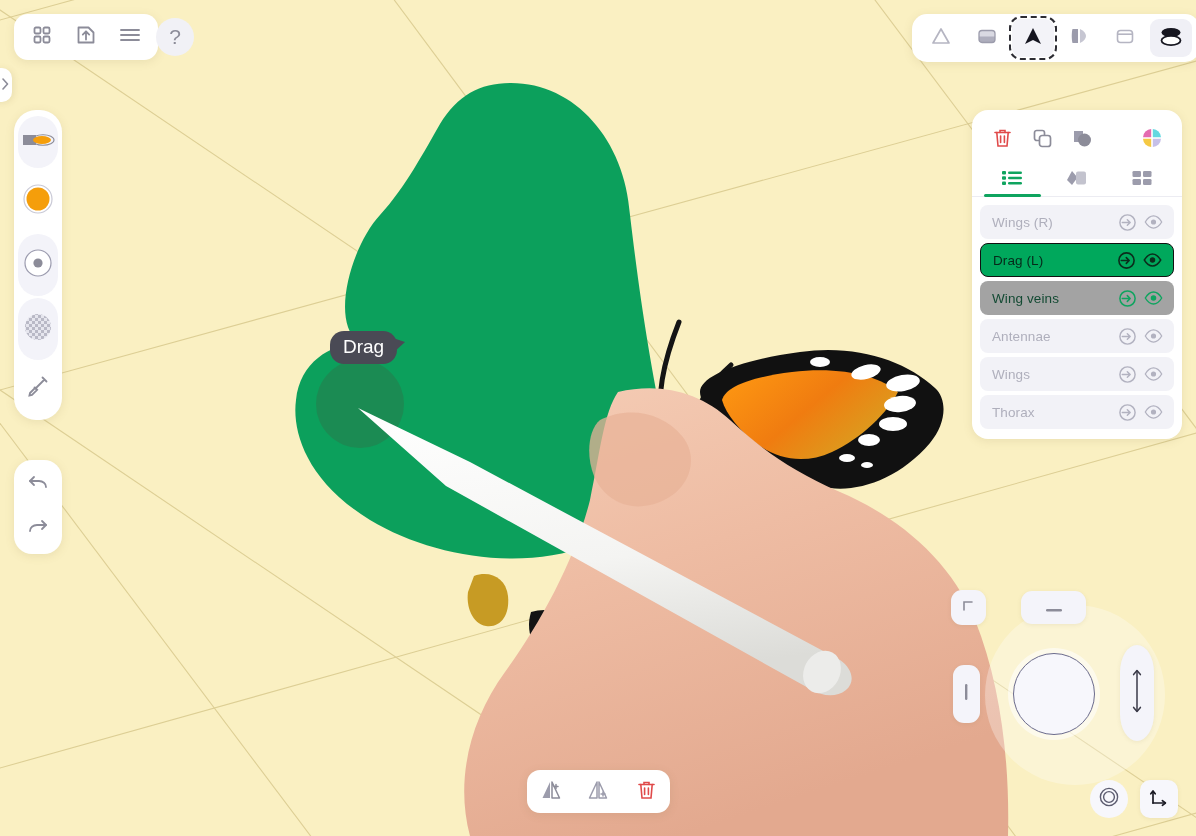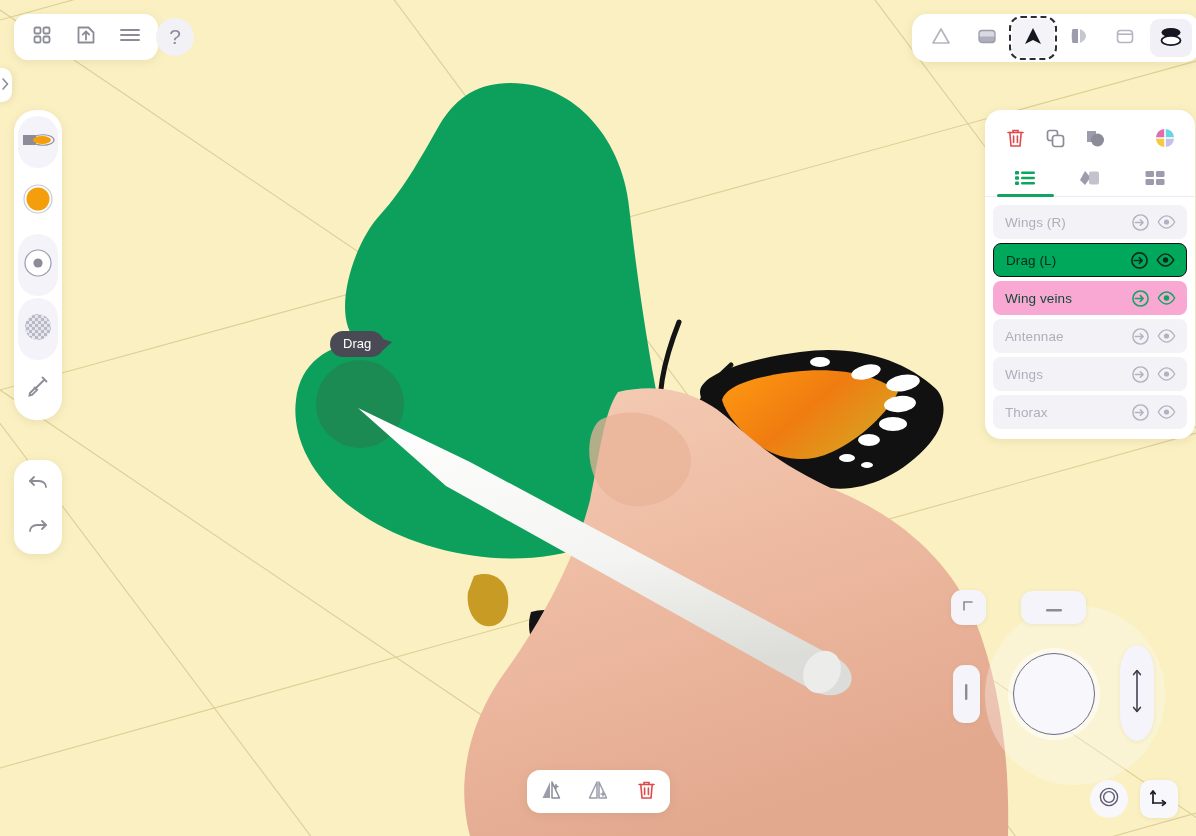--- a/index.html
+++ b/index.html
@@ -96,21 +96,21 @@
   .mode-btn.tinted { background: #F0F0F6; }
   .mode-btn.selected {
     background: #F3F3F8;
     outline: 2px dashed #2C2C33; outline-offset: 1px;
     border-radius: 9px;
   }
 
   
   #layers-panel {
     left: 972px; top: 110px; width: 210px;
-    border-radius: 16px; padding: 8px 0 10px 0; margin-left: 13px;
+    border-radius: 16px; padding: 8px 0 10px 0;
   }
   #layer-actions {
     display: flex; align-items: center; gap: 0;
     padding: 6px 10px 8px 10px;
   }
   .act {
     width: 40px; height: 32px; cursor: pointer;
     display: flex; align-items: center; justify-content: center;
   }
   #palette-button { margin-left: auto; }
@@ -135,21 +135,21 @@
     display: flex; align-items: center; padding: 0 8px 0 12px;
     background: #F2F2F7; cursor: pointer;
   }
   .layer-row .lname {
     flex: 1; font-size: 13.5px; color: #AFAFBC; letter-spacing: .1px;
   }
   .layer-row.selected {
     background: #00A85C; border: 1.6px solid #111;
   }
   .layer-row.selected .lname { color: #06291A; font-weight: 400; }
-  .layer-row.highlight { background: #f9a8d4; }
+  .layer-row.highlight { background: #a3a3a3; }
   .layer-row.highlight .lname { color: #134A33; }
   .licon { width: 26px; height: 26px; display: flex; align-items: center; justify-content: center; cursor: pointer; }
 
   
   #bottom-toolbar {
     left: 527px; top: 770px; height: 43px; width: 143px;
     border-radius: 13px;
     display: flex; align-items: center; justify-content: space-around;
   }
   .bbtn { width: 38px; height: 34px; display: flex; align-items: center; justify-content: center; cursor: pointer; }
@@ -190,21 +190,21 @@
     position: absolute; left: 1140px; top: 780px; width: 38px; height: 38px;
     border-radius: 10px; background: #F7F7FC; cursor: pointer;
     display: flex; align-items: center; justify-content: center;
     box-shadow: 0 1px 4px rgba(120,110,60,.10);
   }
 
   
   #drag-tooltip {
     position: absolute; left: 330px; top: 331px;
     background: #4A4A55; color: #FFF;
-    font-size: 13px; padding: 5px 13px 6px 13px;
+    font-size: 19px; padding: 5px 13px 6px 13px;
     border-radius: 14px; z-index: 30; white-space: nowrap;
   }
   #drag-tooltip::after {
     content: ""; position: absolute; right: -8px; top: 7px;
     border-left: 12px solid #4A4A55;
     border-top: 4px solid transparent;
     border-bottom: 11px solid transparent;
   }
 </style>
 </head>

